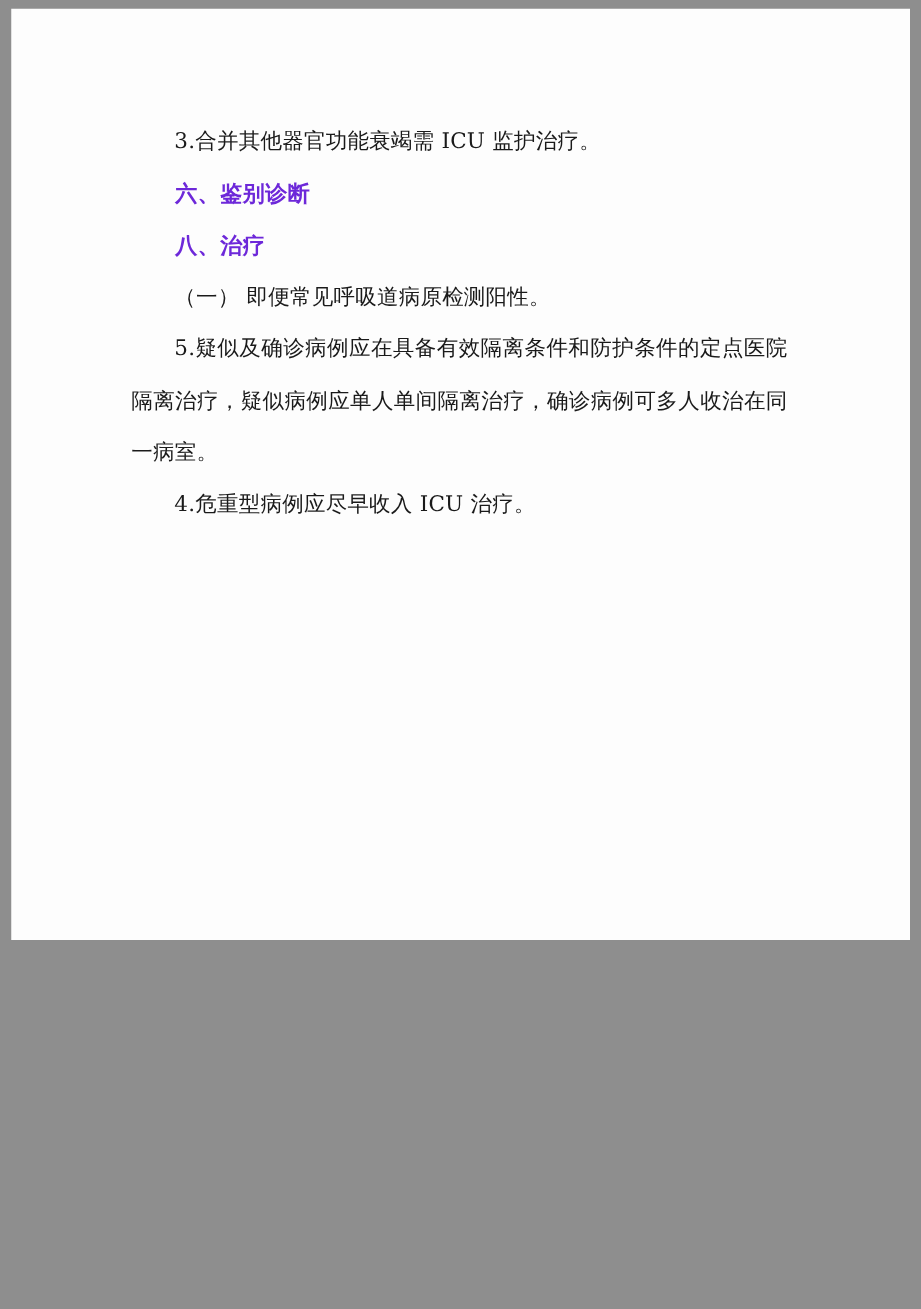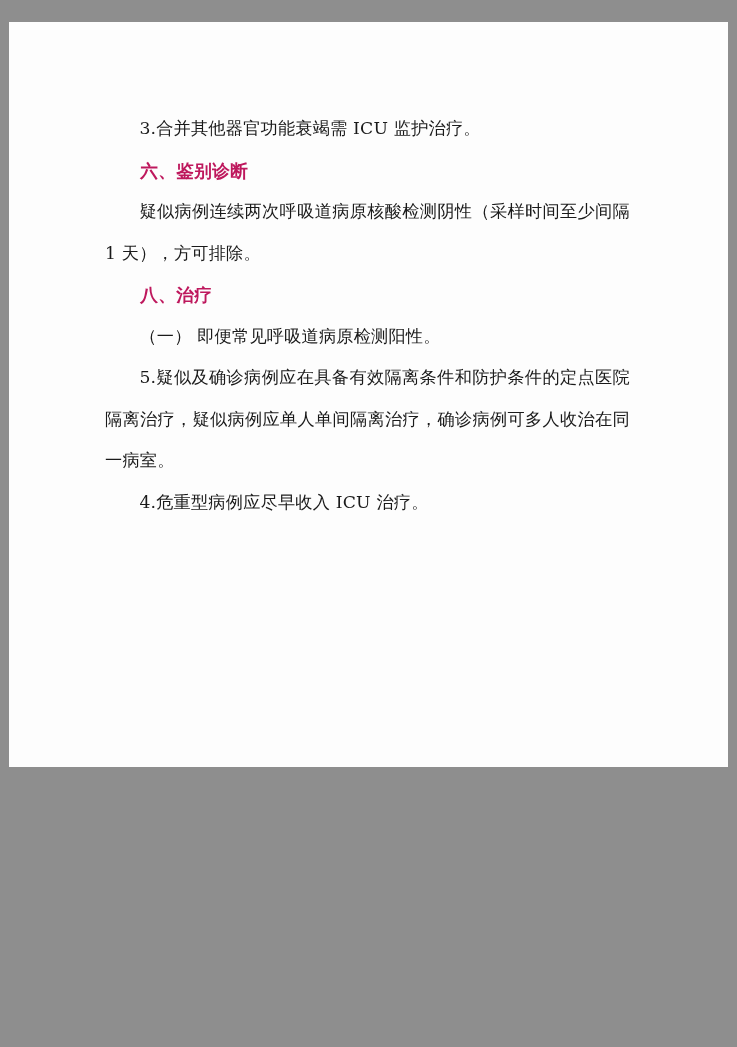--- a/index.html
+++ b/index.html
@@ -9,21 +9,21 @@
   }
   body {
     width: 737px;
     height: 1047px;
     overflow: hidden;
     font-family: "DejaVu Serif", "Liberation Serif", serif;
   }
   .page {
     position: absolute;
     left: 9px;
-    top: 22px;
+    top: 7px;
     width: 719px;
     height: 745px;
     background: #fdfdfd;
     box-sizing: border-box;
   }
   .content {
     position: absolute;
     left: 96px;
     top: 86px;
     width: 525px;
@@ -38,42 +38,41 @@
     letter-spacing: 0.2px;
   }
   .indent {
     text-indent: 2em;
   }
   .heading {
     margin: 0;
     font-size: 17.6px;
     line-height: 41.5px;
     font-weight: bold;
-    color: #be185d;
+    color: #6d28d9;
     text-indent: 2em;
     letter-spacing: 0.4px;
   }
   .nowrap-last {
     text-align: left;
   }
 </style>
 </head>
 <body>
 
 <div class="page">
   <div class="content">
 
     <p class="para indent nowrap-last">3.合并其他器官功能衰竭需 ICU 监护治疗。</p>
 
     <p class="heading">六、鉴别诊断</p>
 
 
 
 
-    <p class="para indent">疑似病例连续两次呼吸道病原核酸检测阴性（采样时间至少间隔 1 天），方可排除。</p>
 
     <p class="heading">八、治疗</p>
 
     <p class="para indent nowrap-last">（一） 即便常见呼吸道病原检测阳性。</p>
 
     <p class="para indent">5.疑似及确诊病例应在具备有效隔离条件和防护条件的定点医院隔离治疗，疑似病例应单人单间隔离治疗，确诊病例可多人收治在同一病室。</p>
 
     <p class="para indent nowrap-last">4.危重型病例应尽早收入 ICU 治疗。</p>
 
   </div>

